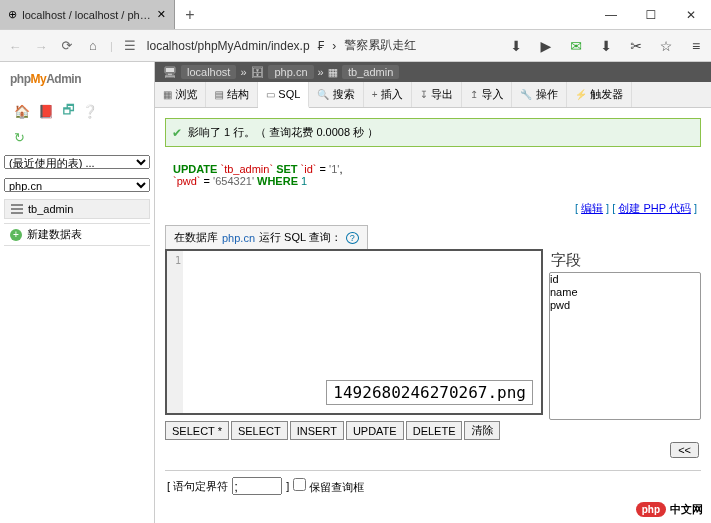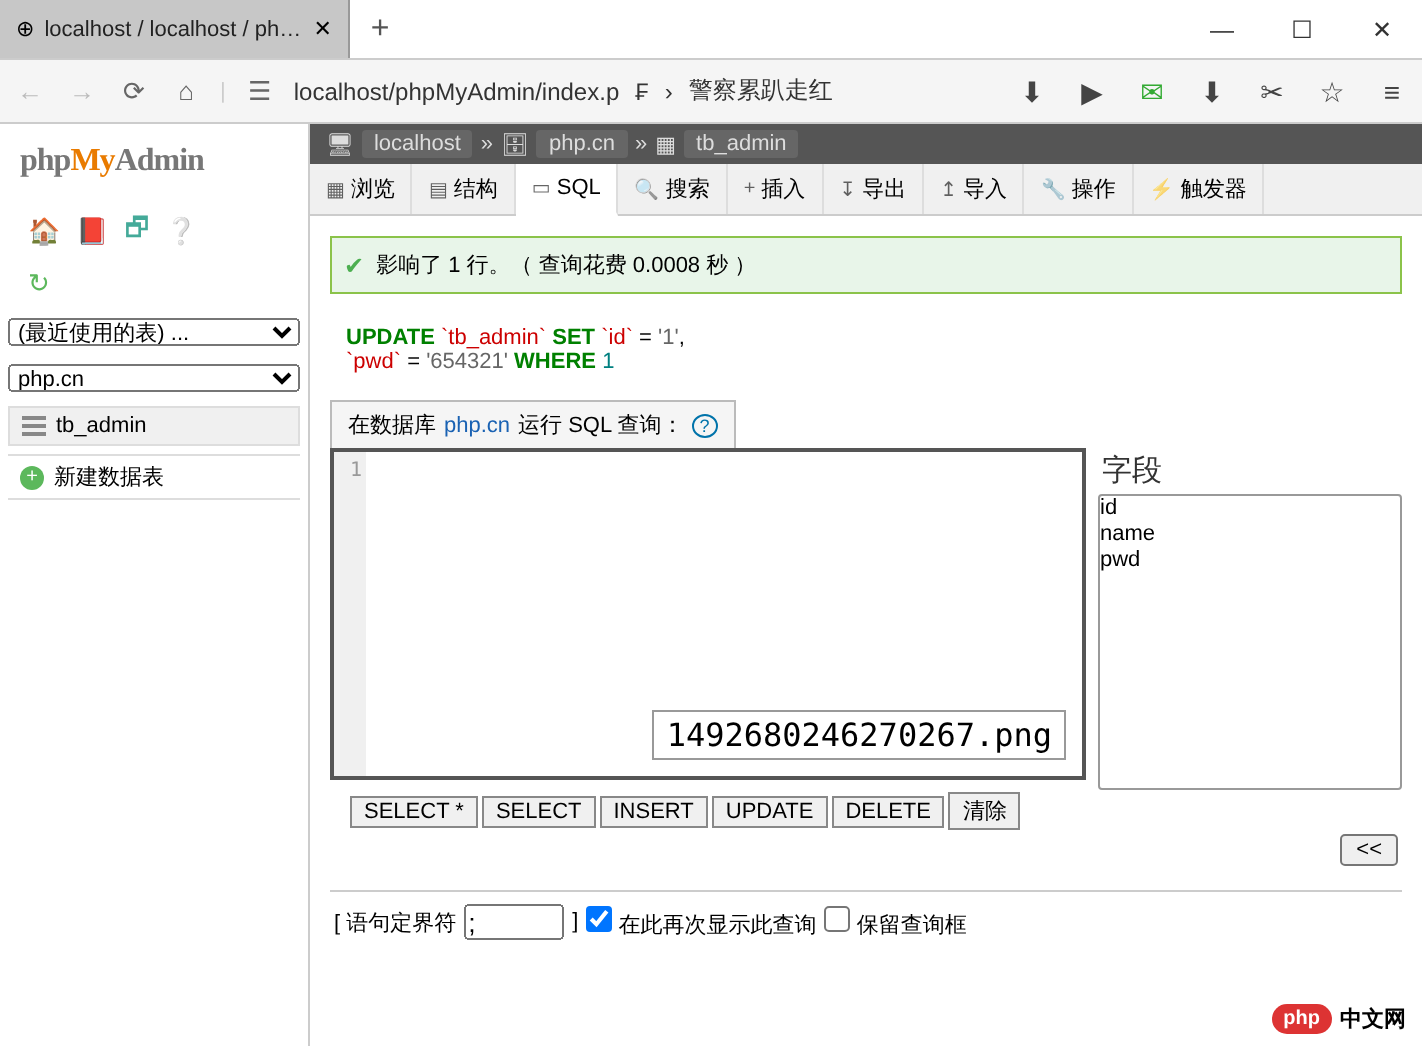--- a/index.html
+++ b/index.html
@@ -12,21 +12,21 @@
 .wincontrols div { width: 40px; display: flex; align-items: center; justify-content: center; color: #333; font-size: 12px; }
 .navbar { height: 32px; display: flex; align-items: center; gap: 8px; padding: 0 6px; border-bottom: 1px solid #ccc; background: #f5f5f5; }
 .navbar .icon { color: #666; width: 18px; text-align: center; font-size: 13px; }
 .navbar .arrow { color: #bbb; }
 .addr { font-size: 12px; color: #333; }
 .rightnav { margin-left: auto; display: flex; gap: 12px; align-items: center; }
 .rightnav .icon { color: #444; font-size: 14px; }
 .play { color: #1e9cff; }
 .main { display: flex; height: calc(523px - 62px); }
 .sidebar { width: 155px; background: #fff; border-right: 1px solid #ccc; padding: 6px 4px; }
-.logo { font-size: 16px; font-weight: bold; padding: 4px 6px 10px; letter-spacing: -0.5px; font-family: Liberation Serif, serif; }
+.logo { font-size: 12px; font-weight: bold; padding: 4px 6px 10px; letter-spacing: -0.5px; }
 .logo .p1 { color: #777; }
 .logo .p2 { color: #e97b00; }
 .logo .p3 { color: #777; }
 .siderow { display: flex; gap: 8px; padding: 4px 10px; align-items: center; }
 .siderow span { font-size: 13px; }
 .select { width: 100%; margin: 6px 0 3px; font-size: 11px; height: 14px; }
 .tree-item { display: flex; align-items: center; gap: 5px; padding: 3px 6px; background: #f0f0f0; border: 1px solid #ddd; margin-top: 4px; }
 .newtable { display: flex; align-items: center; gap: 5px; padding: 3px 6px; border-top: 1px solid #ddd; border-bottom: 1px solid #ddd; margin-top: 4px; }
 .addicon { width: 12px; height: 12px; border-radius: 50%; background: #5cb85c; color: #fff; font-size: 10px; display: flex; align-items: center; justify-content: center; }
 .content { flex: 1; background: #fff; position: relative; overflow: hidden; }
@@ -55,21 +55,21 @@
 .pophint { position: absolute; right: 8px; bottom: 8px; border: 1px solid #999; padding: 2px 6px; background: #fff; font-size: 16px; }
 .edline .e-upd { color: #b05fa8; background: #eadff0; }
 .edline .e-tbl { color: #999; }
 .edline .e-set { color: #b05fa8; }
 .edline .e-col { color: #888; }
 .edline .e-str { color: #cc5a00; }
 .edline .e-where { color: #b05fa8; background: #eadff0; }
 .fields { width: 152px; }
 .fields .flabel { font-size: 15px; color: #333; padding: 2px; }
 .fields select { width: 100%; height: 148px; border: 1px solid #999; font-size: 11px; }
-.btnrow { margin: 1px 20px; display: flex; gap: 2px; align-items: center; }
+.btnrow { margin: 1px 10px; display: flex; gap: 2px; }
 .btnrow input { font-size: 11px; padding: 1px 6px; border: 1px solid #888; background: #f0f0f0; }
 .scrollbtn { margin: 2px 12px 0; text-align: right; }
 .scrollbtn button { font-size: 11px; padding: 0 6px; }
 .hr { border-top: 1px solid #ccc; margin: 12px 10px 6px; }
 .footer { margin: 4px 12px; display: flex; align-items: center; gap: 4px; font-size: 11px; }
 .footer input[type=text] { width: 50px; height: 18px; }
 .watermark { position: absolute; right: 8px; bottom: 6px; display: flex; align-items: center; gap: 4px; }
 .wm-logo { background: #d33; color: #fff; font-size: 10px; font-weight: bold; padding: 2px 6px; border-radius: 8px; }
 .wm-text { font-size: 11px; font-weight: bold; }
 .tableicon { display: inline-block; width: 12px; height: 10px; background: linear-gradient(#888 0 2px, transparent 2px 4px, #888 4px 6px, transparent 6px 8px, #888 8px 10px); }
@@ -211,20 +211,23 @@
       </div>
       <div>
         <span class="ident">`pwd`</span>
         <span>=</span>
         <span class="str">'654321'</span>
         <span class="kw-where">WHERE</span>
         <span class="num">1</span>
       </div>
     </div>
 
+    <div class="actionlinks">
+      [ <a href="#">编辑</a> ] [ <a href="#">创建 PHP 代码</a> ]
+    </div>
 
     <div class="querypanel">
       <div class="qtitle">
         <span>在数据库 </span>
           <span class="db">php.cn</span>
           <span> 运行 SQL 查询：</span>
         <span style="color:#0073aa;border:1px solid #0073aa;border-radius:50%;font-size:9px;padding:0 3px">?</span>
       </div>
       <div class="qrow">
         <div class="editor">
@@ -253,21 +256,20 @@
     <div class="scrollbtn">
       <button>&lt;&lt;</button>
     </div>
 
     <div class="hr"></div>
 
     <div class="footer">
       <span>[ 语句定界符</span>
       <input type="text" value=";" style="">
       <span>]</span>
-      <label><input type="checkbox" checked="" style=""> <span>在此再次显示此查询</span></label>
       <label><input type="checkbox" style=""> <span>保留查询框</span></label>
     </div>
 
     <div class="watermark">
       <span class="wm-logo">php</span>
       <span class="wm-text">中文网</span>
     </div>
   </div>
 </div>
 

